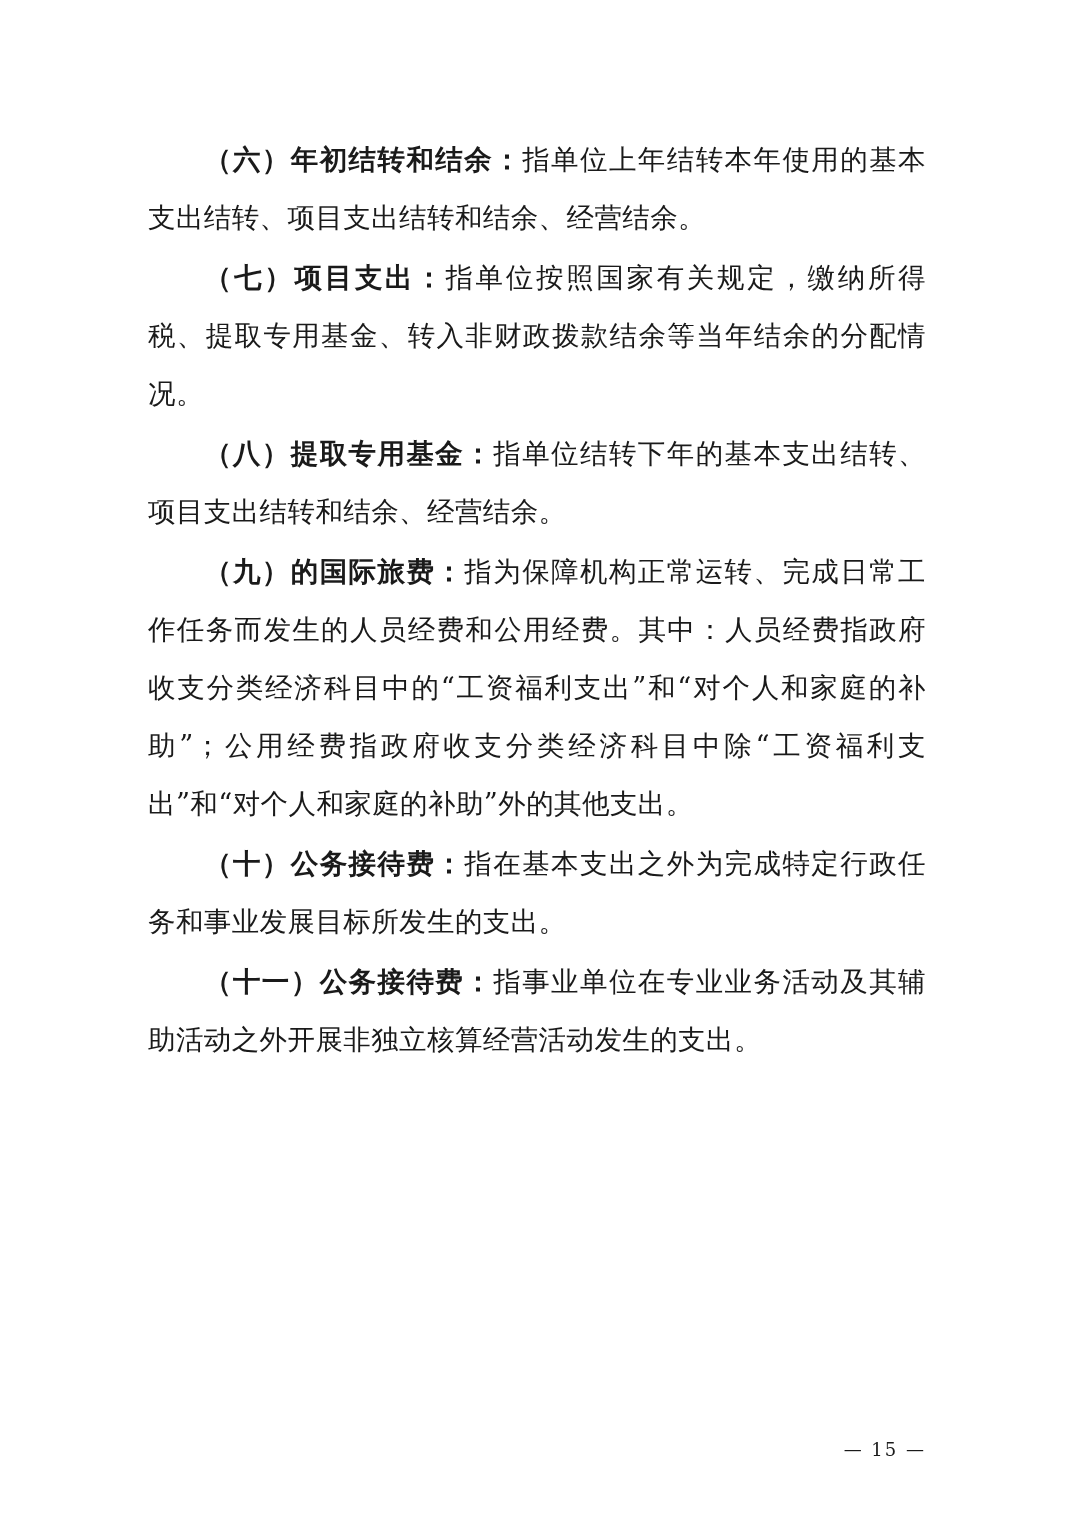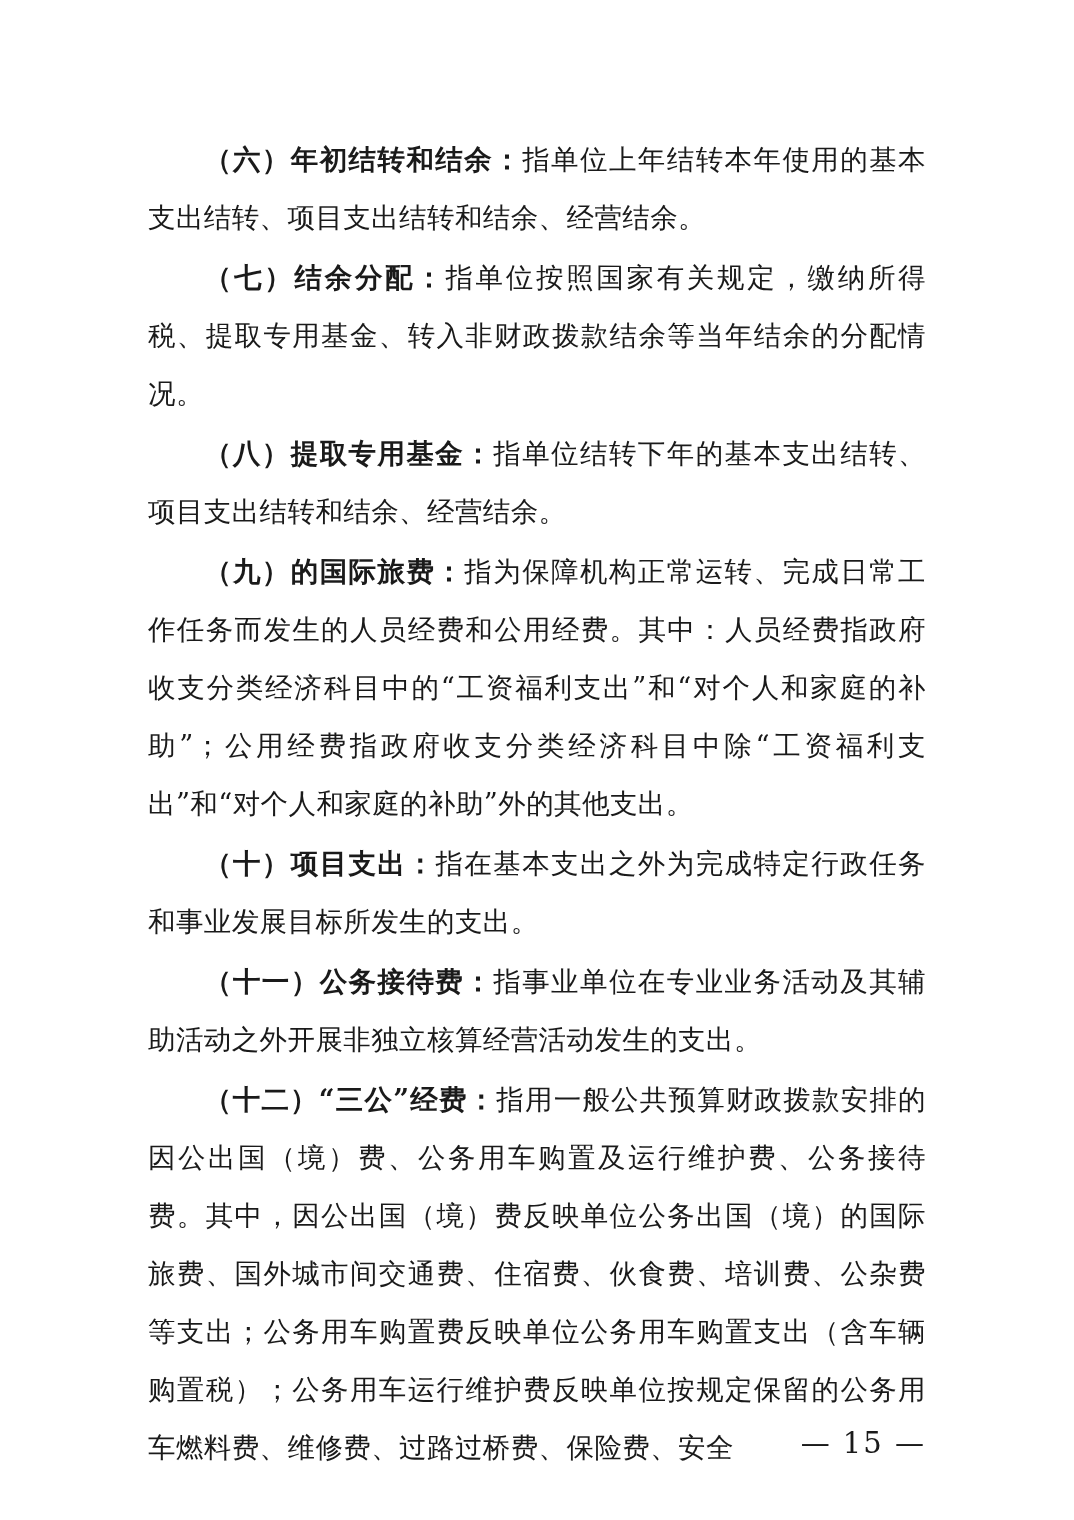--- a/index.html
+++ b/index.html
@@ -38,55 +38,52 @@
   .para .lead {
     font-weight: 700;
     margin-top: 48px;
   }
   .footer {
     position: absolute;
     left: 148px;
     right: 148px;
     bottom: 60px;
     text-align: right;
-    font-size: 29px;
+    font-size: 18px;
     letter-spacing: 2px;
     color: #1a1a1a;
   }
 </style>
 </head>
 <body>
 
 <div class="page">
   <div class="body-text">
 
     <p class="para">
       <span class="lead">（六）年初结转和结余：</span><span>指单位上年结转本年使用的基本支出结转、项目支出结转和结余、经营结余。</span>
     </p>
 
     <p class="para">
-      <span class="lead">（七）结余分配：</span><span>指单位按照国家有关规定，缴纳所得税、提取专用基金、转入非财政拨款结余等当年结余的分配情况。</span>
+      <span class="lead">（七）项目支出：</span><span>指单位按照国家有关规定，缴纳所得税、提取专用基金、转入非财政拨款结余等当年结余的分配情况。</span>
     </p>
 
     <p class="para">
       <span class="lead">（八）提取专用基金：</span><span>指单位结转下年的基本支出结转、项目支出结转和结余、经营结余。</span>
     </p>
 
     <p class="para">
       <span class="lead">（九）的国际旅费：</span><span>指为保障机构正常运转、完成日常工作任务而发生的人员经费和公用经费。其中：人员经费指政府收支分类经济科目中的“工资福利支出”和“对个人和家庭的补助”；公用经费指政府收支分类经济科目中除“工资福利支出”和“对个人和家庭的补助”外的其他支出。</span>
     </p>
 
     <p class="para">
-      <span class="lead">（十）项目支出：</span><span>指在基本支出之外为完成特定行政任务和事业发展目标所发生的支出。</span>
+      <span class="lead">（十）公务接待费：</span><span>指在基本支出之外为完成特定行政任务和事业发展目标所发生的支出。</span>
     </p>
 
     <p class="para">
       <span class="lead">（十一）公务接待费：</span><span>指事业单位在专业业务活动及其辅助活动之外开展非独立核算经营活动发生的支出。</span>
     </p>
 
-    <p class="para">
-      <span class="lead">（十二）“三公”经费：</span><span>指用一般公共预算财政拨款安排的因公出国（境）费、公务用车购置及运行维护费、公务接待费。其中，因公出国（境）费反映单位公务出国（境）的国际旅费、国外城市间交通费、住宿费、伙食费、培训费、公杂费等支出；公务用车购置费反映单位公务用车购置支出（含车辆购置税）；公务用车运行维护费反映单位按规定保留的公务用车燃料费、维修费、过路过桥费、保险费、安全</span>
-    </p>
 
   </div>
 
   <div class="footer">— 15 —</div>
 </div>
 
 </body></html>

